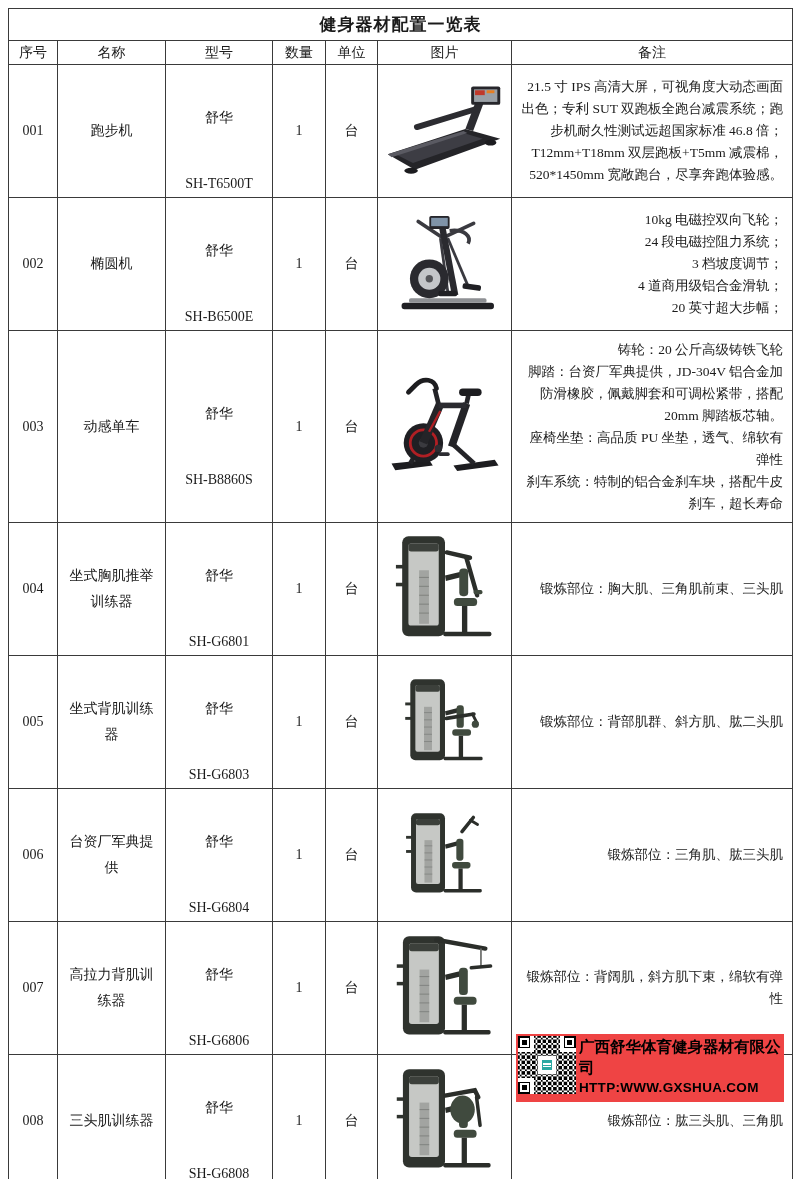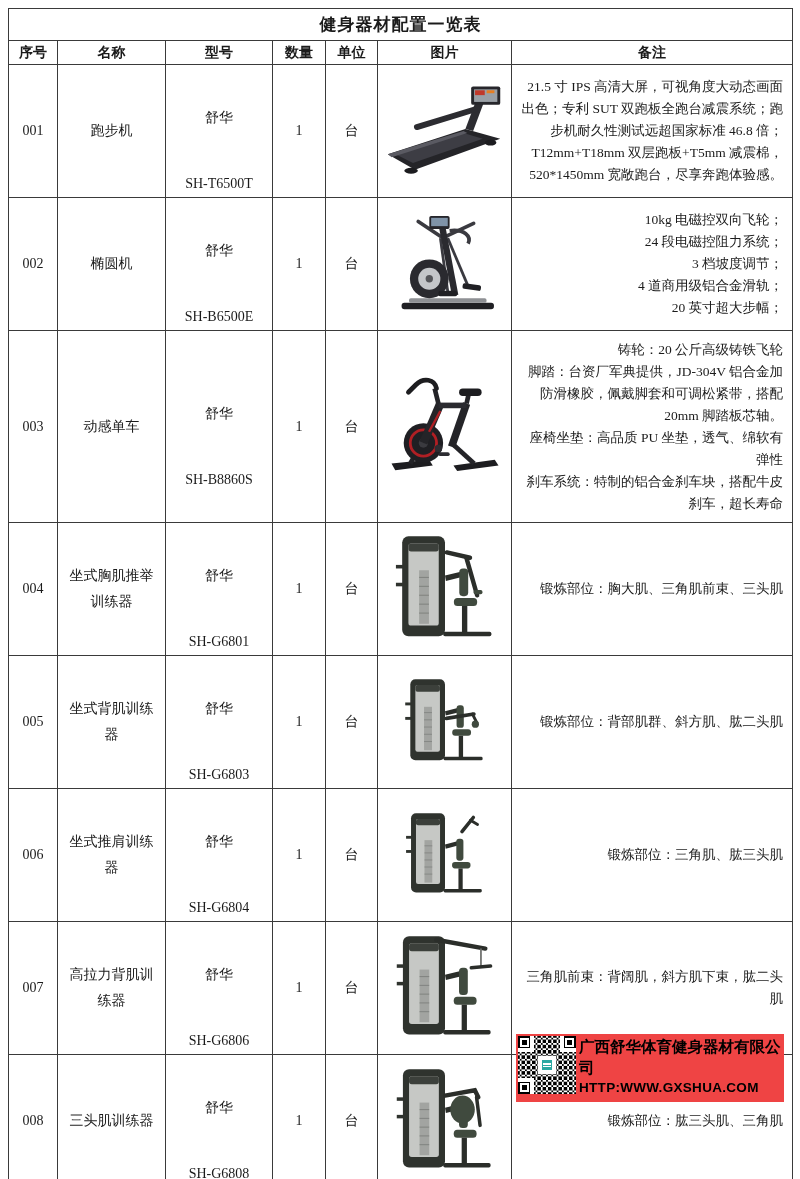--- a/index.html
+++ b/index.html
@@ -5,21 +5,21 @@
   html,body{margin:0;padding:0;background:#fff;}
   body{width:800px;height:1179px;position:relative;overflow:hidden;
        font-family:"Liberation Serif","DejaVu Serif",serif;color:#1b1b1b;}
   table{border-collapse:collapse;table-layout:fixed;width:784px;margin:8px 0 0 8px;}
   td,th{border:1.5px solid #3a3a3a;text-align:center;vertical-align:middle;
         font-size:14px;padding:0;overflow:hidden;}
   .rt td{font-size:17px;font-weight:bold;letter-spacing:1px;}
   .rt{height:32px}.rh{height:24px}
   .h1{height:122px}.h2{height:125px}.h3{height:192px}.h4{height:121px}
   .h5{height:97px}.h6{height:94px}.h7{height:120px}.h8{height:120px}.h9{height:117px}
-  th{font-weight:bold;}
+  th{font-weight:normal;}
   .c-name{line-height:26px;padding:0 8px;margin-top:44px;}
   .c-model div{line-height:26px;margin-top:40px;}
   .c-remarks{text-align:right;font-size:13.5px;line-height:22px;padding:4px 9px;
              white-space:pre-line;}
   .c-photo{padding:2px;}
   .ph{display:block;margin:0 auto;}
   .stamp{position:absolute;left:516px;top:1034px;width:266px;background:#ef4444;
          display:flex;align-items:flex-start;gap:3px;padding:2px 0 4px 2px;
          font-family:"Liberation Sans","DejaVu Sans",sans-serif;color:#000;}
   .stamp-company{font-size:15.5px;font-weight:bold;line-height:21px;}
@@ -217,21 +217,21 @@
         <path d="M62 60 L100 54" stroke="#2b2e2a" stroke-width="5" stroke-linecap="round"></path>
         <path d="M98 54 L104 66" stroke="#2b2e2a" stroke-width="4" stroke-linecap="round"></path>
         <circle cx="102" cy="68" r="5" fill="#404a3e"></circle>
       </svg>
         </td>
     <td class="c-remarks">锻炼部位：背部肌群、斜方肌、肱二头肌</td>
   </tr>
 
   <tr class="h6">
     <td>006</td>
-    <td class="c-name">坐式推肩训练器</td>
+    <td class="c-name">台资厂军典提供</td>
     <td class="c-model">
       <div>舒华</div>
           <div>SH-G6804</div>
         </td>
     <td>1</td>
     <td>台</td>
     <td class="c-photo">
       <svg class="ph" width="102" height="92" viewBox="0 0 120 130">
         <use href="#gym-tower"></use>
             <use href="#gym-seat"></use>
@@ -253,21 +253,21 @@
     <td>台</td>
     <td class="c-photo">
       <svg class="ph" width="108" height="114" viewBox="0 0 120 130">
         <use href="#gym-tower"></use>
             <use href="#gym-seat"></use>
         <path d="M50 10 L106 20" stroke="#2b2e2a" stroke-width="5" stroke-linecap="round"></path>
         <line x1="101" y1="20" x2="101" y2="42" stroke="#6e706d" stroke-width="2"></line>
         <path d="M90 42 L112 40" stroke="#2b2e2a" stroke-width="4" stroke-linecap="round"></path>
       </svg>
         </td>
-    <td class="c-remarks">三角肌前束：背阔肌，斜方肌下束，肱二头肌</td>
+    <td class="c-remarks">锻炼部位：背阔肌，斜方肌下束，绵软有弹性</td>
   </tr>
 
   <tr class="h8">
     <td>008</td>
     <td class="c-name">三头肌训练器</td>
     <td class="c-model">
       <div>舒华</div>
           <div>SH-G6808</div>
         </td>
     <td>1</td>

